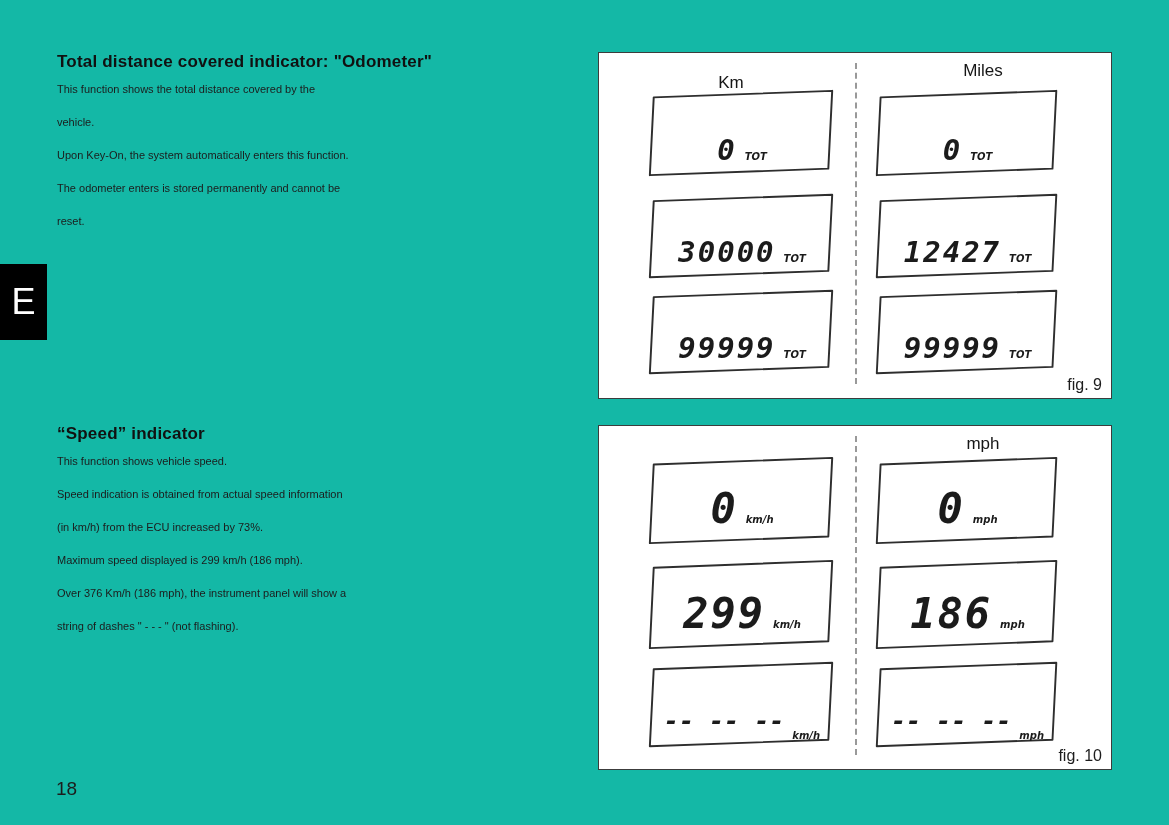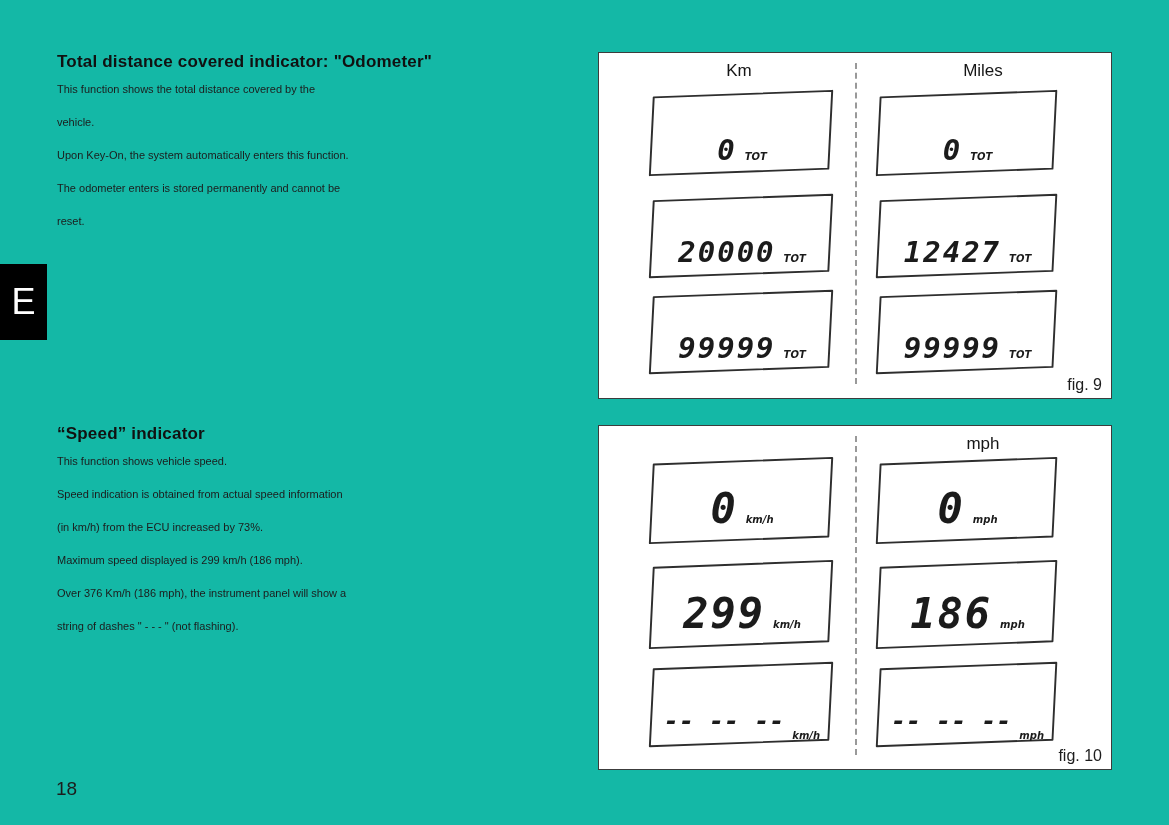--- a/index.html
+++ b/index.html
@@ -17,21 +17,21 @@
     position:absolute; left:0; top:264px; width:47px; height:76px;
     background:#000; color:#fff; display:flex; align-items:center; justify-content:center;
     font-size:36px; font-weight:normal;
   }
   .page-number { position:absolute; left:56px; top:778px; font-size:19px; }
 
   .fig { position:absolute; left:598px; width:514px; border:1.5px solid #3c3c3c; background:#fff; }
   .fig-9  { top:52px;  height:347px; }
   .fig-10 { top:425px; height:345px; }
   .fig-col-header { position:absolute; top:8px; width:50%; text-align:center; font-size:17px; color:#161616; }
-  .fig-col-header.left  { left:12px; }
+  .fig-col-header.left  { left:4px;margin-top:12px; }
   .fig-col-header.right { left:50%; }
   .fig-divider { position:absolute; left:50%; top:10px; bottom:14px; width:0; border-left:2px dashed #999; }
   .fig-caption { position:absolute; right:9px; bottom:4px; font-size:16px; }
 
   .panel { position:absolute; }
   .panel svg { position:absolute; inset:0; width:100%; height:100%; display:block; }
   .col-l { left:46px;  width:194px; }
   .col-r { left:273px; width:191px; }
   .f9-r1 { top:35px;  height:90px; }
   .f9-r2 { top:139px; height:88px; }
@@ -96,21 +96,21 @@
       <div class="lcd-row">
         <span class="lcd-value">0</span>
         <span class="lcd-unit">TOT</span>
       </div>
     </div>
     <div class="panel col-l f9-r2">
       <svg viewBox="0 0 200 96" preserveAspectRatio="none">
           <path d="M 9,10 L 193,3 L 189,86 L 5,93 Z" fill="none" stroke="#2e2e2e" stroke-width="2" stroke-linejoin="round"></path>
         </svg>
       <div class="lcd-row">
-        <span class="lcd-value">20000</span>
+        <span class="lcd-value">30000</span>
         <span class="lcd-unit">TOT</span>
       </div>
     </div>
     <div class="panel col-l f9-r3">
       <svg viewBox="0 0 200 96" preserveAspectRatio="none">
           <path d="M 9,10 L 193,3 L 189,86 L 5,93 Z" fill="none" stroke="#2e2e2e" stroke-width="2" stroke-linejoin="round"></path>
         </svg>
       <div class="lcd-row">
         <span class="lcd-value">99999</span>
         <span class="lcd-unit">TOT</span>

